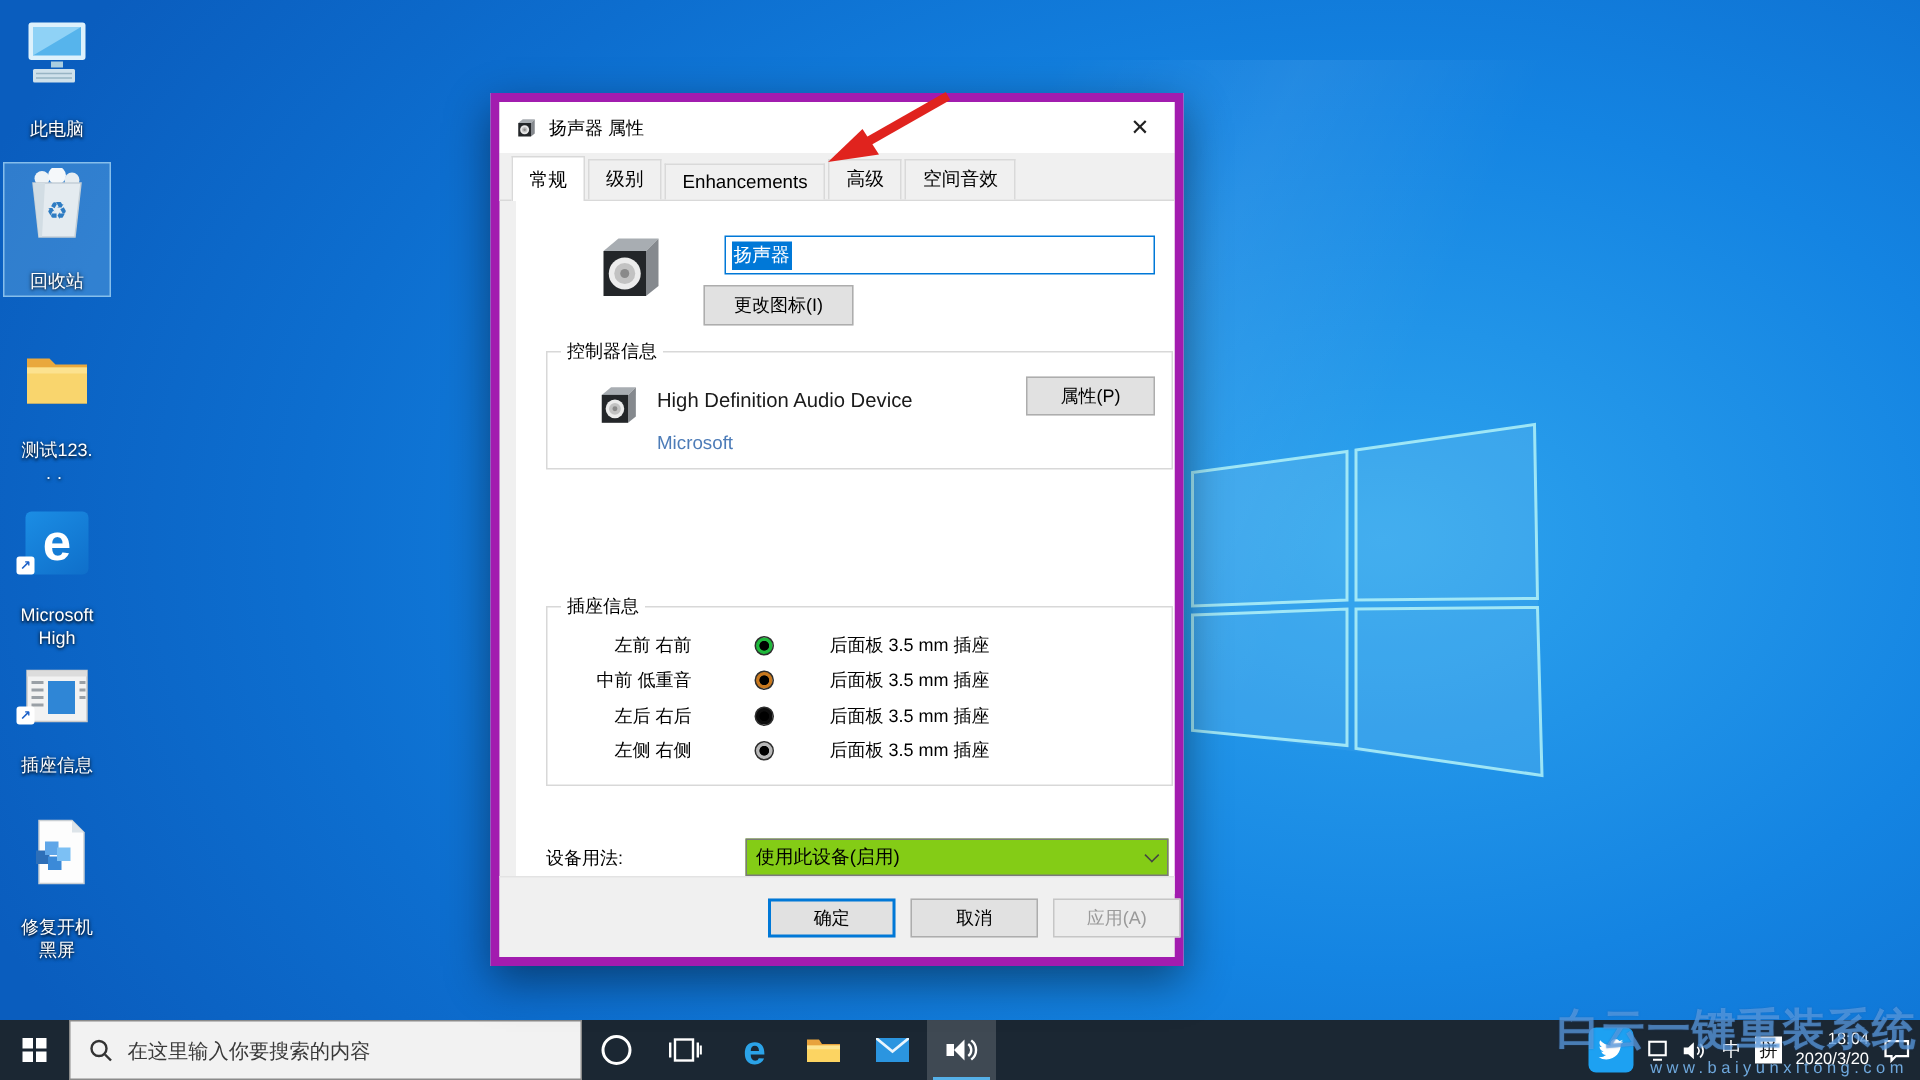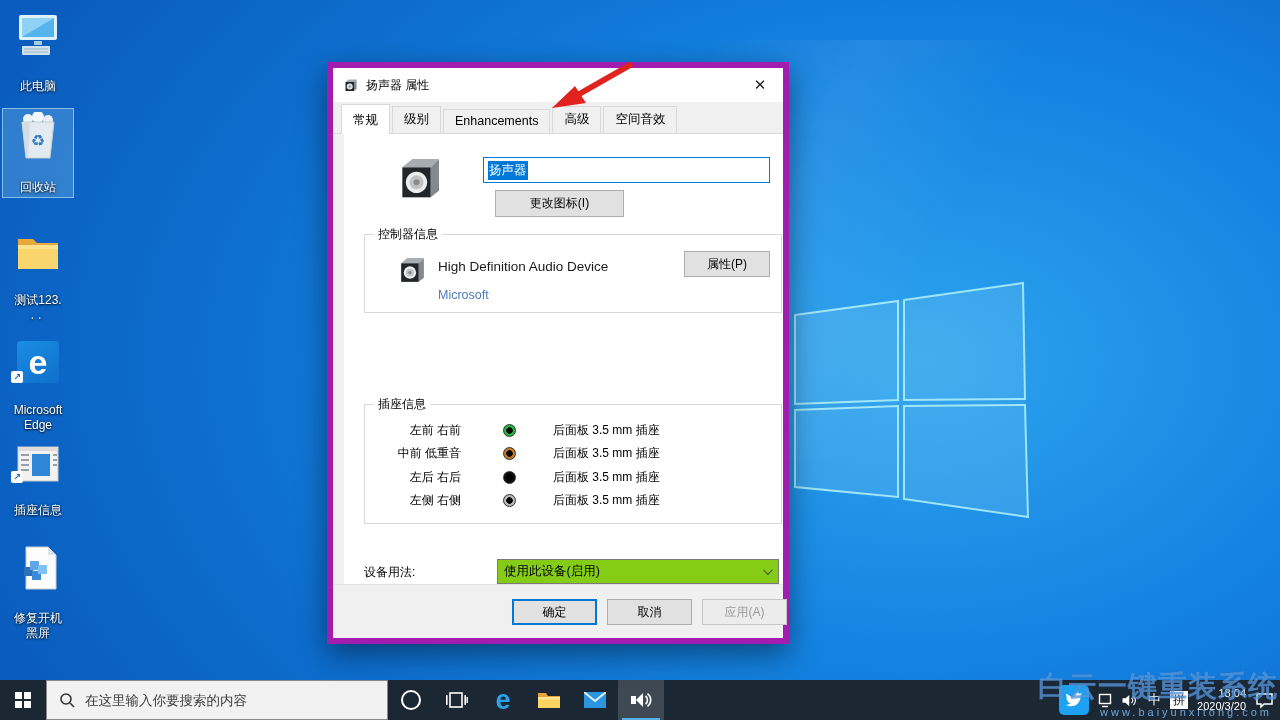--- a/index.html
+++ b/index.html
@@ -39,21 +39,21 @@
   .footer { position:absolute; left:0; right:0; bottom:0; height:54px; background:#f0f0f0; border-top:1px solid #e3e3e3; }
 
   .big-speaker { position:absolute; left:52px; top:20px; }
   .namebox { position:absolute; left:139px; top:23px; width:287px; height:26px; background:#fff;
     border:1px solid #0078d7; display:flex; align-items:center; padding-left:4px; }
   .namebox .sel { background:#0078d7; color:#fff; font-size:12.5px; padding:1px 1px; }
   .btn { background:#e1e1e1; border:1px solid #adadad; font-size:12px; color:#000; text-align:center;
     cursor:pointer; font-family:inherit; }
   .btn.default { border:2px solid #0078d7; }
   .btn:disabled, .btn.disabled { background:#ececec; border:1px solid #c6c6c6; color:#9a9a9a; cursor:default; }
-  .change-btn { position:absolute; left:151px; top:56px; width:129px; height:27px;text-align:center; }
+  .change-btn { position:absolute; left:125px; top:56px; width:100px; height:27px;text-align:center; }
 
   .groupbox { position:absolute; left:20px; width:418px; border:1px solid #d8d8d8; }
   .gb-label { position:absolute; top:-9px; left:9px; background:#fff; padding:0 4px; font-size:12px; }
   .g1 { top:100px; height:79px; }
   .g2 { top:270px; height:120px; }
   .g1-icon { position:absolute; left:33px; top:20px; }
   .g1-device { position:absolute; left:73px; top:24px; font-size:13.5px; color:#1a1a1a; }
   .g1-link { position:absolute; left:73px; top:53px; font-size:12.5px; color:#4d7cb8; cursor:pointer; }
   .g1-btn { position:absolute; left:319px; top:16px; width:86px; height:26px; }
 
@@ -161,21 +161,21 @@
   <div class="dicon-label"><span>测试123.</span><br><span style="letter-spacing:4px">..</span></div>
 </div>
 
 <div class="dicon" style="top:332px">
   <div class="dicon-img">
     <div style="width:42px;height:42px;border-radius:4px;background:linear-gradient(145deg,#1b8de4,#0f6fca);display:flex;align-items:center;justify-content:center;">
       <span style="color:#fff;font-size:34px;font-weight:bold;line-height:34px;">e</span>
     </div>
     <span class="sc-badge">↗</span>
   </div>
-  <div class="dicon-label"><span>Microsoft</span><br><span>Edge</span></div>
+  <div class="dicon-label"><span>Microsoft</span><br><span>High</span></div>
 </div>
 
 <div class="dicon" style="top:432px">
   <div class="dicon-img">
     <svg width="44" height="38" viewBox="0 0 44 38">
       <rect x="2" y="2" width="40" height="34" fill="#f2f2f2" stroke="#c9c9c9"></rect>
       <rect x="2" y="2" width="40" height="4" fill="#dcdcdc"></rect>
       <g stroke="#9aa0a6" stroke-width="2">
           <line x1="5" y1="10" x2="13" y2="10"></line>
           <line x1="5" y1="15" x2="13" y2="15"></line>

